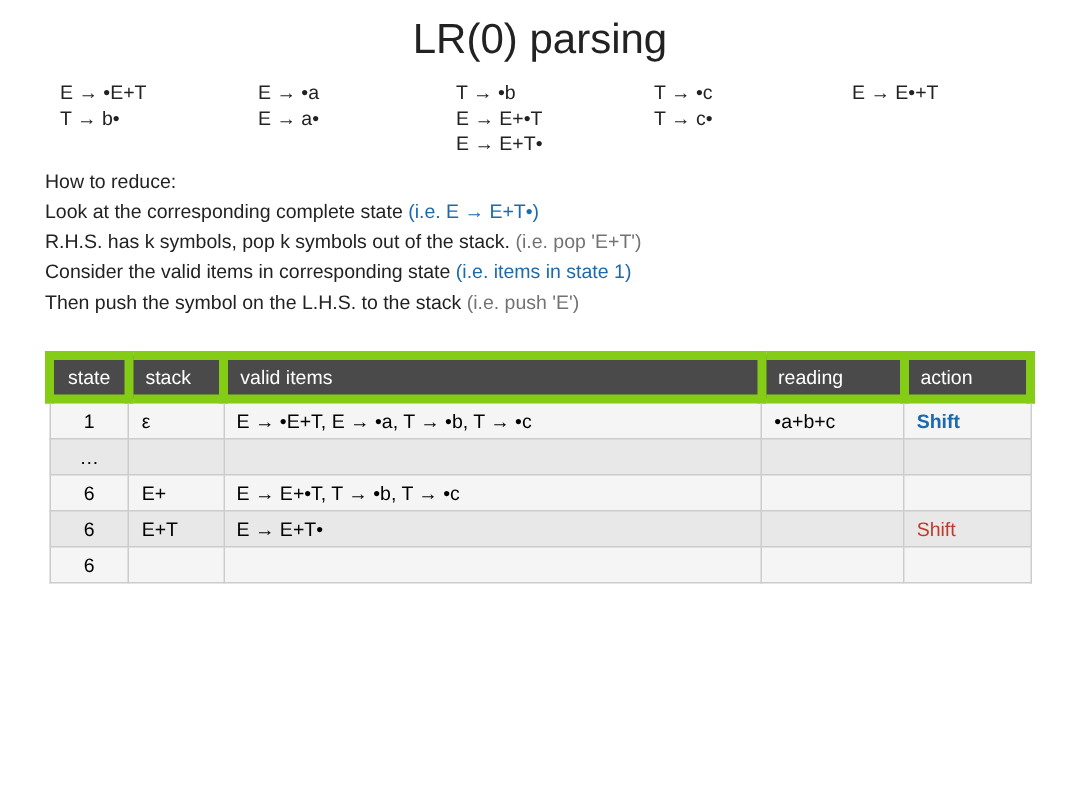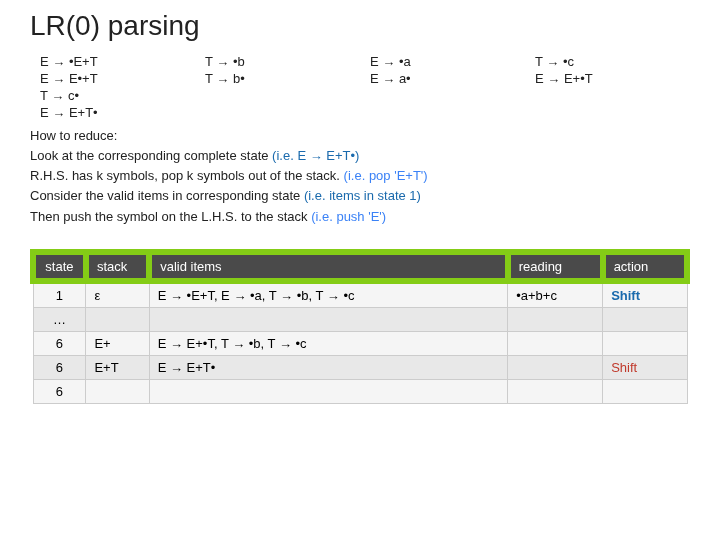--- a/index.html
+++ b/index.html
@@ -6,49 +6,50 @@
     body {
       background: #fff;
       font-family: Arial, sans-serif;
       font-size: 13px;
       width: 720px;
       height: 540px;
       overflow: hidden;
       padding: 10px 30px 10px 30px;
     }
     h1 {
+      text-align: center;
       font-size: 28px;
       font-weight: normal;
       margin-bottom: 12px;
       color: #222;
     }
     .grammar-rules {
       display: grid;
-      grid-template-columns: 1fr 1fr 1fr 1fr;
+      grid-template-columns: 1fr 1fr 1fr 1fr 1fr;
       column-gap: 10px;
       row-gap: 2px;
       margin-bottom: 6px;
       padding-left: 10px;
     }
     .rule {
       font-size: 13px;
       color: #222;
       white-space: nowrap;
     }
     .how-to {
       font-size: 13px;
       color: #222;
       line-height: 1.55;
       margin-bottom: 22px;
     }
     .how-to .highlight-blue {
       color: #1a6aad;
     }
     .how-to .highlight-red {
-      color: #3b82f6;
+      color: #737373;
     }
     table {
       width: 100%;
       border-collapse: collapse;
       font-size: 13px;
     }
     thead tr {
       background: #4a4a4a;
       color: #fff;
     }
@@ -78,22 +79,22 @@
     .shift-text { color: #1a6aad; font-weight: bold; }
   </style>
 </head>
 <body>
 
 <h1>LR(0) parsing</h1>
 
 <div class="grammar-rules">
 
   <div class="rule">E → •E+T</div>
+  <div class="rule">E → •a</div>
   <div class="rule">T → •b</div>
-  <div class="rule">E → •a</div>
   <div class="rule">T → •c</div>
 
   <div class="rule">E → E•+T</div>
   <div class="rule">T → b•</div>
   <div class="rule">E → a•</div>
   <div class="rule">E → E+•T</div>
 
   <div class="rule">T → c•</div>
   <div class="rule"></div>
   <div class="rule"></div>

